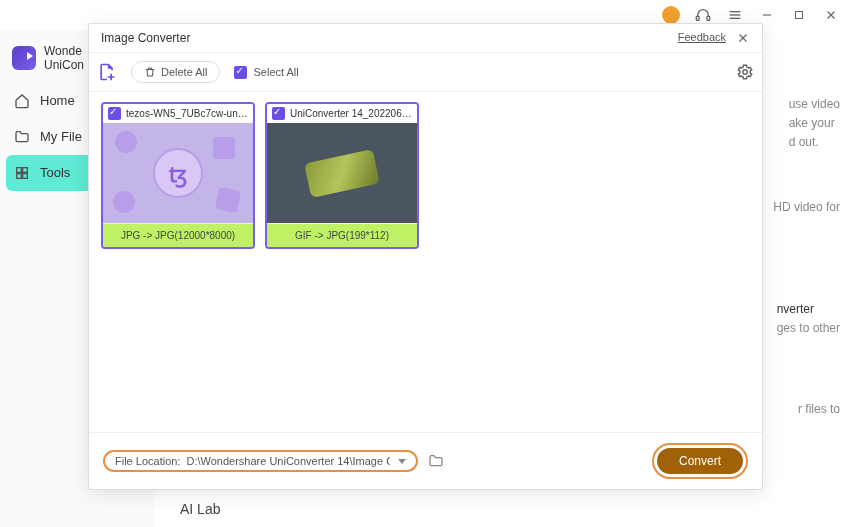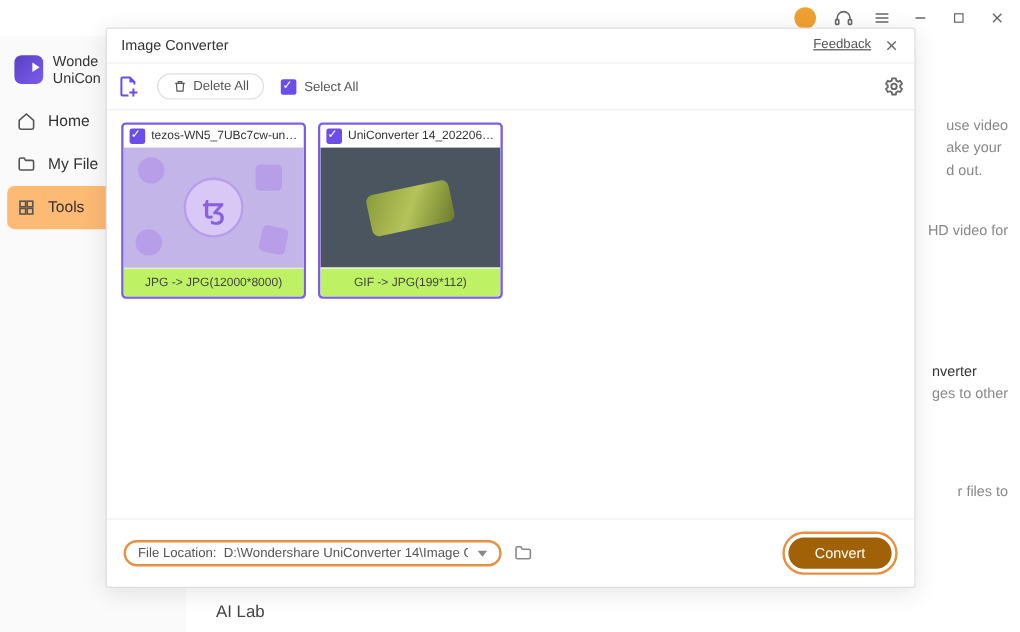--- a/index.html
+++ b/index.html
@@ -9,38 +9,38 @@
     .app-window { position: absolute; top: 0; left: 0; width: 850px; height: 527px; background: #fff; }
     .app-titlebar { height: 30px; display: flex; justify-content: flex-end; align-items: center; padding: 0 10px; gap: 14px; }
     .titlebar-icon { width: 18px; height: 18px; display: flex; align-items: center; justify-content: center; color: #666; cursor: default; }
     .avatar { width: 18px; height: 18px; background: #f0a030; border-radius: 50%; }
     .app-sidebar { position: absolute; left: 0; top: 30px; width: 155px; background: #fafafa; height: 497px; padding-top: 8px; }
     .app-brand { display: flex; align-items: center; gap: 8px; padding: 6px 12px 10px; }
     .brand-logo { width: 24px; height: 24px; background: linear-gradient(135deg,#5b3fc9,#7a5de8); border-radius: 6px; position: relative; }
     .brand-logo::after { content: ''; position: absolute; right: 3px; top: 6px; width: 0; height: 0; border-left: 6px solid #fff; border-top: 4px solid transparent; border-bottom: 4px solid transparent; }
     .brand-text { font-size: 12px; line-height: 1.2; color: #333; }
     .nav-item { display: flex; align-items: center; gap: 10px; padding: 10px 14px; font-size: 13px; color: #333; cursor: pointer; }
-    .nav-item.active { background: #fdba74; border-radius: 6px; margin: 0 6px; padding: 10px 8px; }
+    .nav-item.active { background: #5eead4; border-radius: 6px; margin: 0 6px; padding: 10px 8px; }
     .nav-icon { width: 16px; height: 16px; color: #555; }
     
     .content-behind { position: absolute; left: 160px; top: 40px; right: 0; padding: 20px 10px; font-size: 12px; color: #888; line-height: 1.6; }
     .ai-lab { position: absolute; left: 180px; bottom: 10px; font-size: 14px; color: #444; }
     
     
     .modal { position: absolute; left: 88px; top: 23px; width: 675px; height: 467px; background: #fff; border: 1px solid #ddd; border-radius: 2px; box-shadow: 0 4px 20px rgba(0,0,0,0.1); display: flex; flex-direction: column; }
     .modal-header { display: flex; justify-content: space-between; align-items: center; padding: 7px 12px; border-bottom: 1px solid #eee; }
     .modal-title { font-size: 12px; color: #333; }
     .modal-header-right { display: flex; align-items: flex-start; gap: 10px; padding-left: 34px; }
     .feedback-link { font-size: 11px; color: #555; text-decoration: underline; cursor: pointer; }
     .close-x { width: 14px; height: 14px; cursor: pointer; color: #666; }
     
     .toolbar { display: flex; align-items: center; padding: 8px 8px; gap: 14px; border-bottom: 1px solid #eee; }
     .add-icon-btn { width: 20px; height: 20px; color: #6d4de8; position: relative; cursor: pointer; }
     .delete-btn { display: flex; align-items: center; gap: 5px; border: 1px solid #ddd; border-radius: 14px; padding: 4px 12px; font-size: 11px; color: #555; cursor: pointer; background: #fff; }
-    .selectall { display: flex; align-items: flex-end; gap: 6px; font-size: 11px; color: #555; cursor: pointer; }
+    .selectall { display: flex; align-items: center; gap: 6px; font-size: 11px; color: #555; cursor: pointer; }
     .checkbox { width: 13px; height: 13px; background: #6d4de8; border-radius: 2px; position: relative; }
     .checkbox::after { content: '✓'; color: #fff; font-size: 10px; position: absolute; left: 1px; top: -1px; }
     .toolbar-spacer { flex: 1; }
     .convert-to-wrap { display: flex; align-items: center; gap: 6px; border: 2px solid #e89040; border-radius: 14px; padding: 2px 8px; }
     .convert-to-label { font-size: 11px; color: #555; }
     .format-select { display: flex; align-items: center; gap: 16px; border: 1px solid #ccc; border-radius: 10px; padding: 1px 8px; font-size: 11px; color: #444; cursor: pointer; }
     .chev-down { width: 0; height: 0; border-left: 4px solid transparent; border-right: 4px solid transparent; border-top: 5px solid #888; }
     .gear-btn { width: 18px; height: 18px; color: #666; cursor: pointer; }
     
     .modal-body { flex: 1; padding: 10px 12px; display: flex; gap: 10px; align-items: flex-start; overflow: auto; }
@@ -139,21 +139,21 @@
       <span>Tools</span>
     </div>
   </div>
 
   <div class="content-behind">
     <div style="position:absolute; right:10px; top:55px; text-align:left;">
       <div>use video</div>
       <div>ake your</div>
       <div>d out.</div>
     </div>
-    <div style="position:absolute; right:10px; top:143px;">HD video for</div>
+    <div style="position:absolute; right:10px; top:158px;">HD video for</div>
     <div style="position:absolute; right:10px; top:260px;">
       <div style="color:#333;font-weight:500;">nverter</div>
       <div>ges to other</div>
     </div>
     <div style="position:absolute; right:10px; top:360px;">r files to</div>
   </div>
   <div class="ai-lab">AI Lab</div>
 </div>
 
 <div class="modal">

